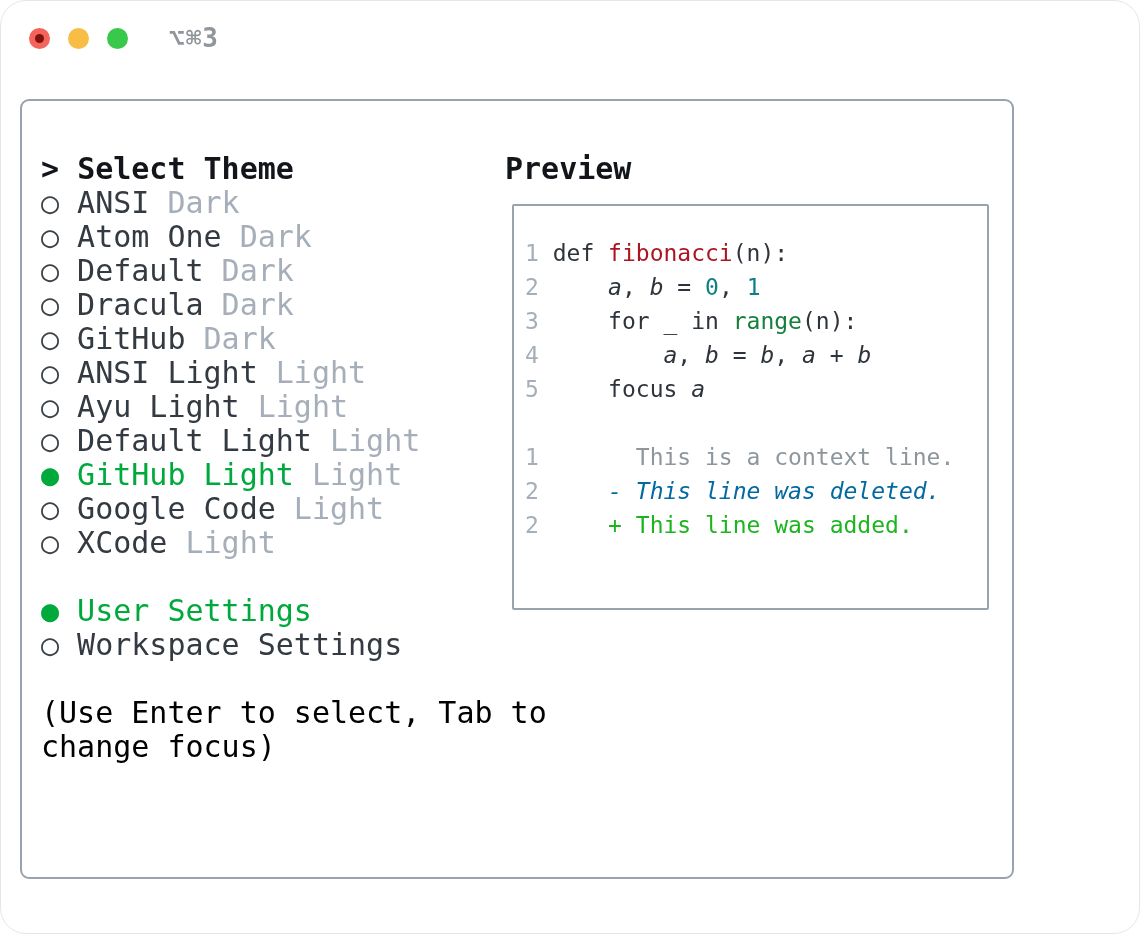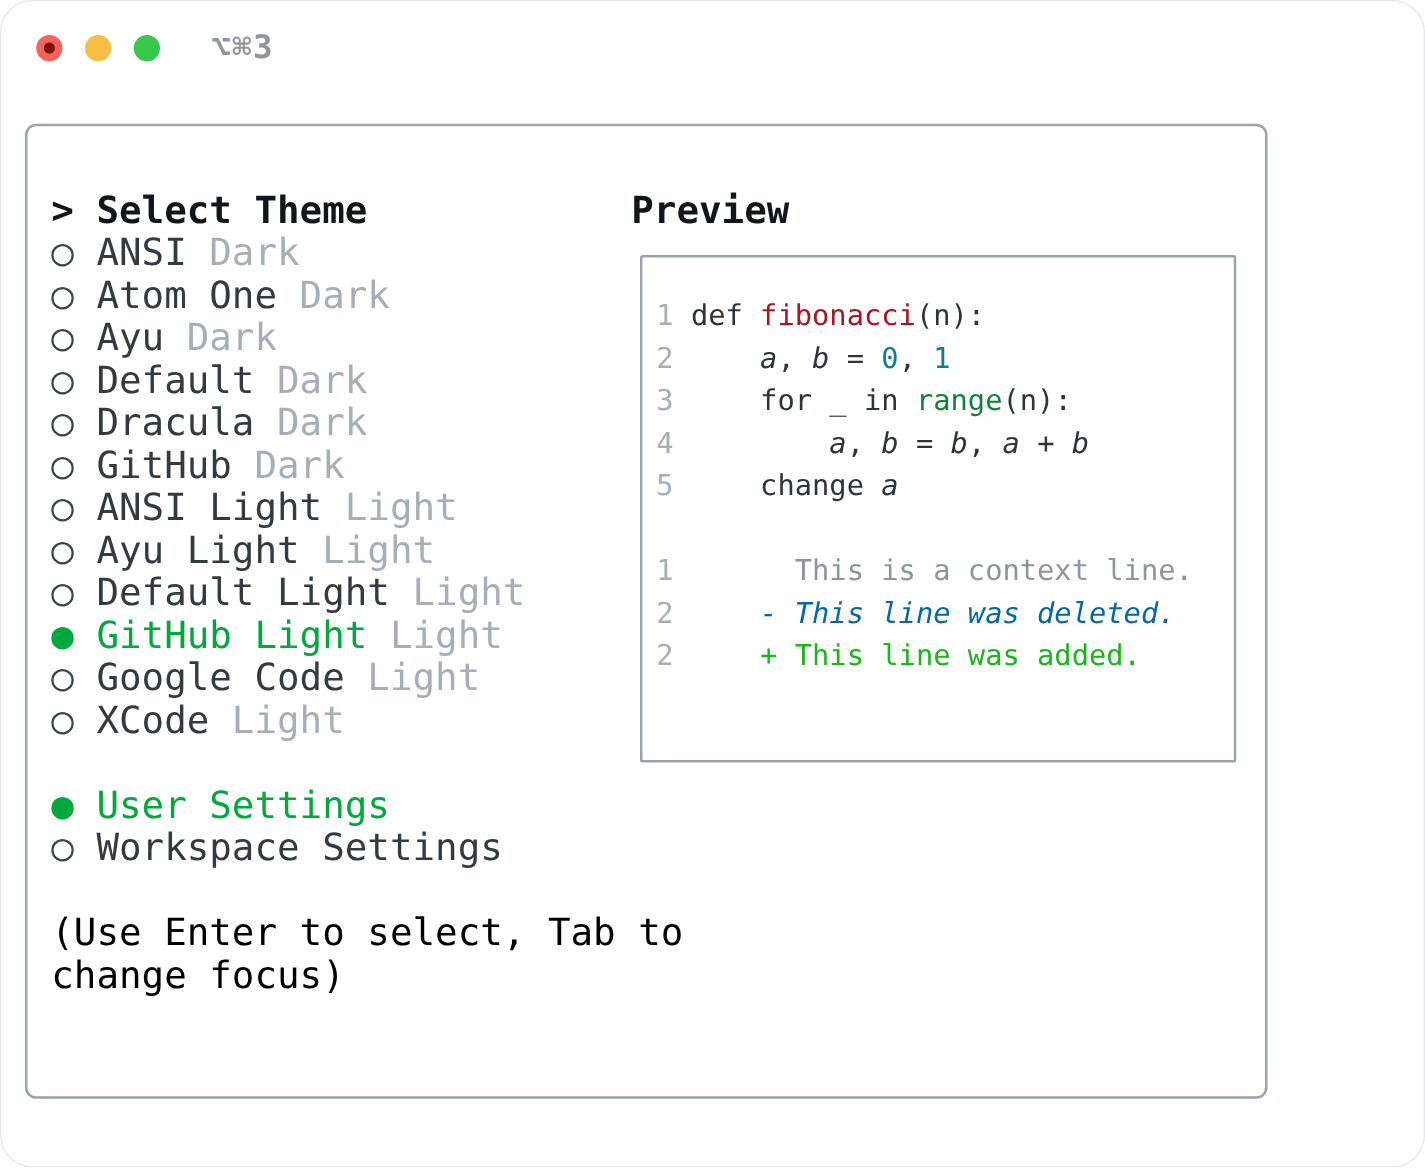--- a/index.html
+++ b/index.html
@@ -71,21 +71,20 @@
   </div>
 
   <div class="panel">
 
     <div class="left-col">
       <div class="row header-row"><span class="gt">&gt;</span><span> </span><span>Select Theme</span></div>
 
       <div>
           <div class="row item"><span class="marker">○</span><span class="name"> ANSI</span><span class="variant"> Dark</span></div>
           <div class="row item"><span class="marker">○</span><span class="name"> Atom One</span><span class="variant"> Dark</span></div>
-          <div class="row item"><span class="marker">○</span><span class="name"> Ayu</span><span class="variant"> Dark</span></div>
           <div class="row item"><span class="marker">○</span><span class="name"> Default</span><span class="variant"> Dark</span></div>
           <div class="row item"><span class="marker">○</span><span class="name"> Dracula</span><span class="variant"> Dark</span></div>
           <div class="row item"><span class="marker">○</span><span class="name"> GitHub</span><span class="variant"> Dark</span></div>
           <div class="row item"><span class="marker">○</span><span class="name"> ANSI Light</span><span class="variant"> Light</span></div>
           <div class="row item"><span class="marker">○</span><span class="name"> Ayu Light</span><span class="variant"> Light</span></div>
           <div class="row item"><span class="marker">○</span><span class="name"> Default Light</span><span class="variant"> Light</span></div>
           <div class="row item sel"><span class="marker on">●</span><span class="name"> GitHub Light</span><span class="variant"> Light</span></div>
           <div class="row item"><span class="marker">○</span><span class="name"> Google Code</span><span class="variant"> Light</span></div>
           <div class="row item"><span class="marker">○</span><span class="name"> XCode</span><span class="variant"> Light</span></div>
         </div>
@@ -105,21 +104,21 @@
     </div>
 
     <div class="row header-row preview-header">Preview</div>
 
     <div class="preview-box">
       <div>
           <div class="crow"><span class="t-ln">1 </span><span class="t-d">def </span><span class="t-fn">fibonacci</span><span class="t-d">(n):</span></div>
           <div class="crow"><span class="t-ln">2 </span><span class="t-d">    </span><span class="t-v">a</span><span class="t-d">, </span><span class="t-v">b</span><span class="t-d"> = </span><span class="t-num">0</span><span class="t-d">, </span><span class="t-num">1</span></div>
           <div class="crow"><span class="t-ln">3 </span><span class="t-d">    for _ in </span><span class="t-b">range</span><span class="t-d">(n):</span></div>
           <div class="crow"><span class="t-ln">4 </span><span class="t-d">        </span><span class="t-v">a</span><span class="t-d">, </span><span class="t-v">b</span><span class="t-d"> = </span><span class="t-v">b</span><span class="t-d">, </span><span class="t-v">a</span><span class="t-d"> + </span><span class="t-v">b</span></div>
-          <div class="crow"><span class="t-ln">5 </span><span class="t-d">    change </span><span class="t-v">a</span></div>
+          <div class="crow"><span class="t-ln">5 </span><span class="t-d">    focus </span><span class="t-v">a</span></div>
         </div>
       <div class="spacer"></div>
       <div>
           <div class="crow"><span class="t-ln">1</span><span class="t-ctx">       This is a context line.</span></div>
           <div class="crow"><span class="t-ln">2</span><span class="t-del">     - This line was deleted.</span></div>
           <div class="crow"><span class="t-ln">2</span><span class="t-add">     + This line was added.</span></div>
         </div>
     </div>
 
   </div>

